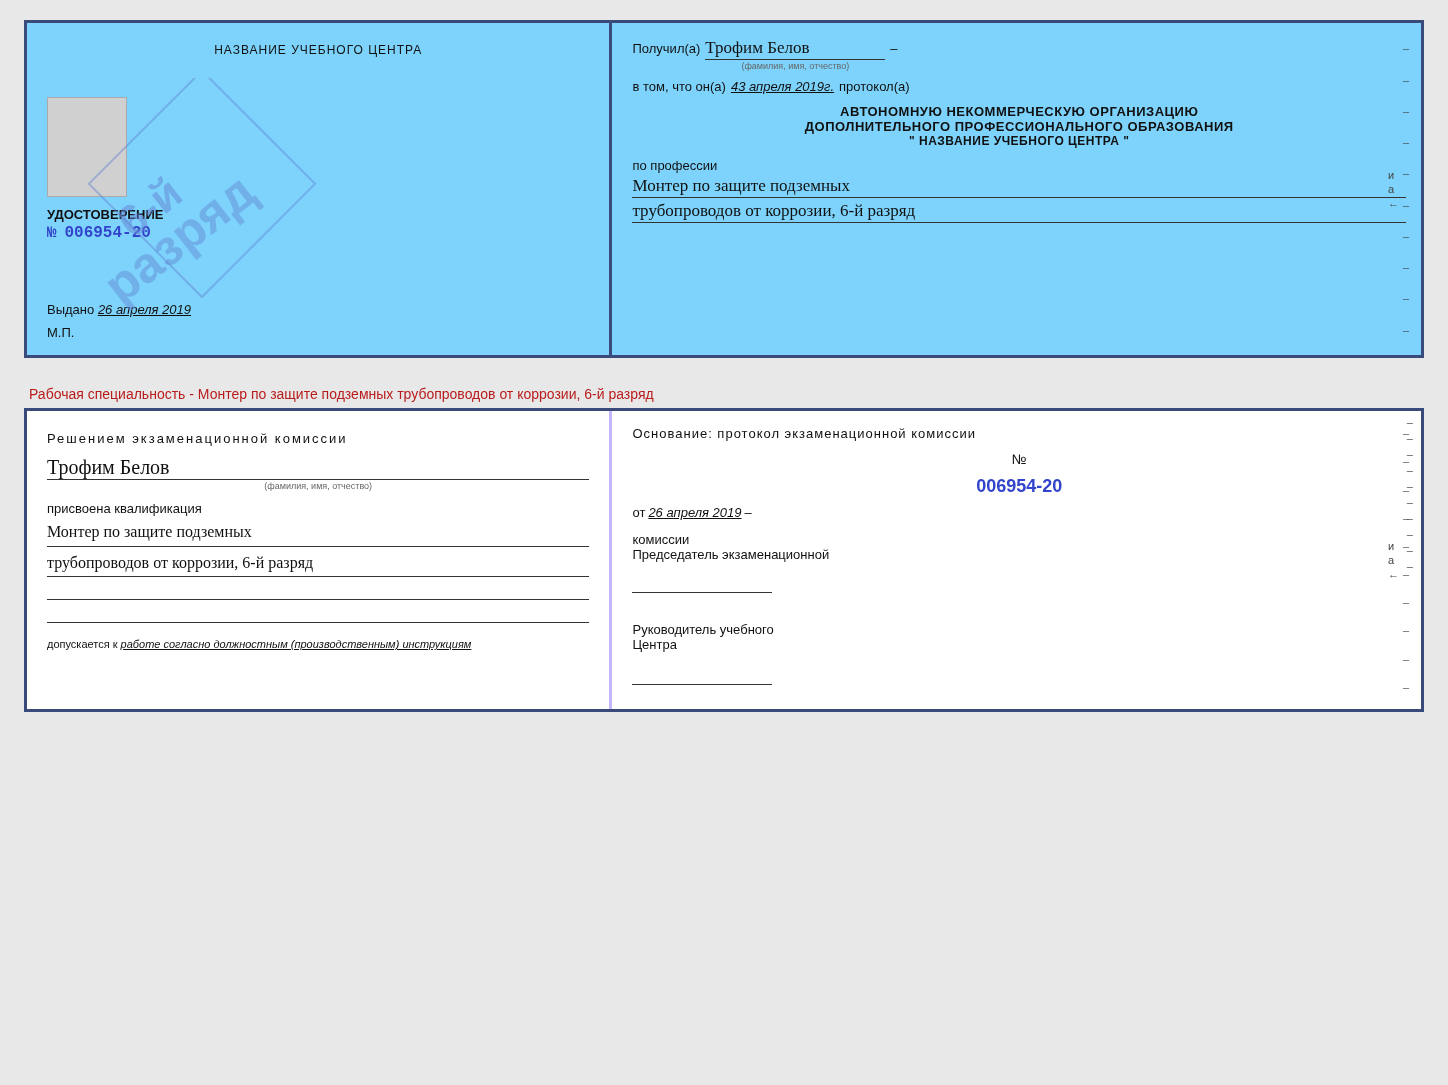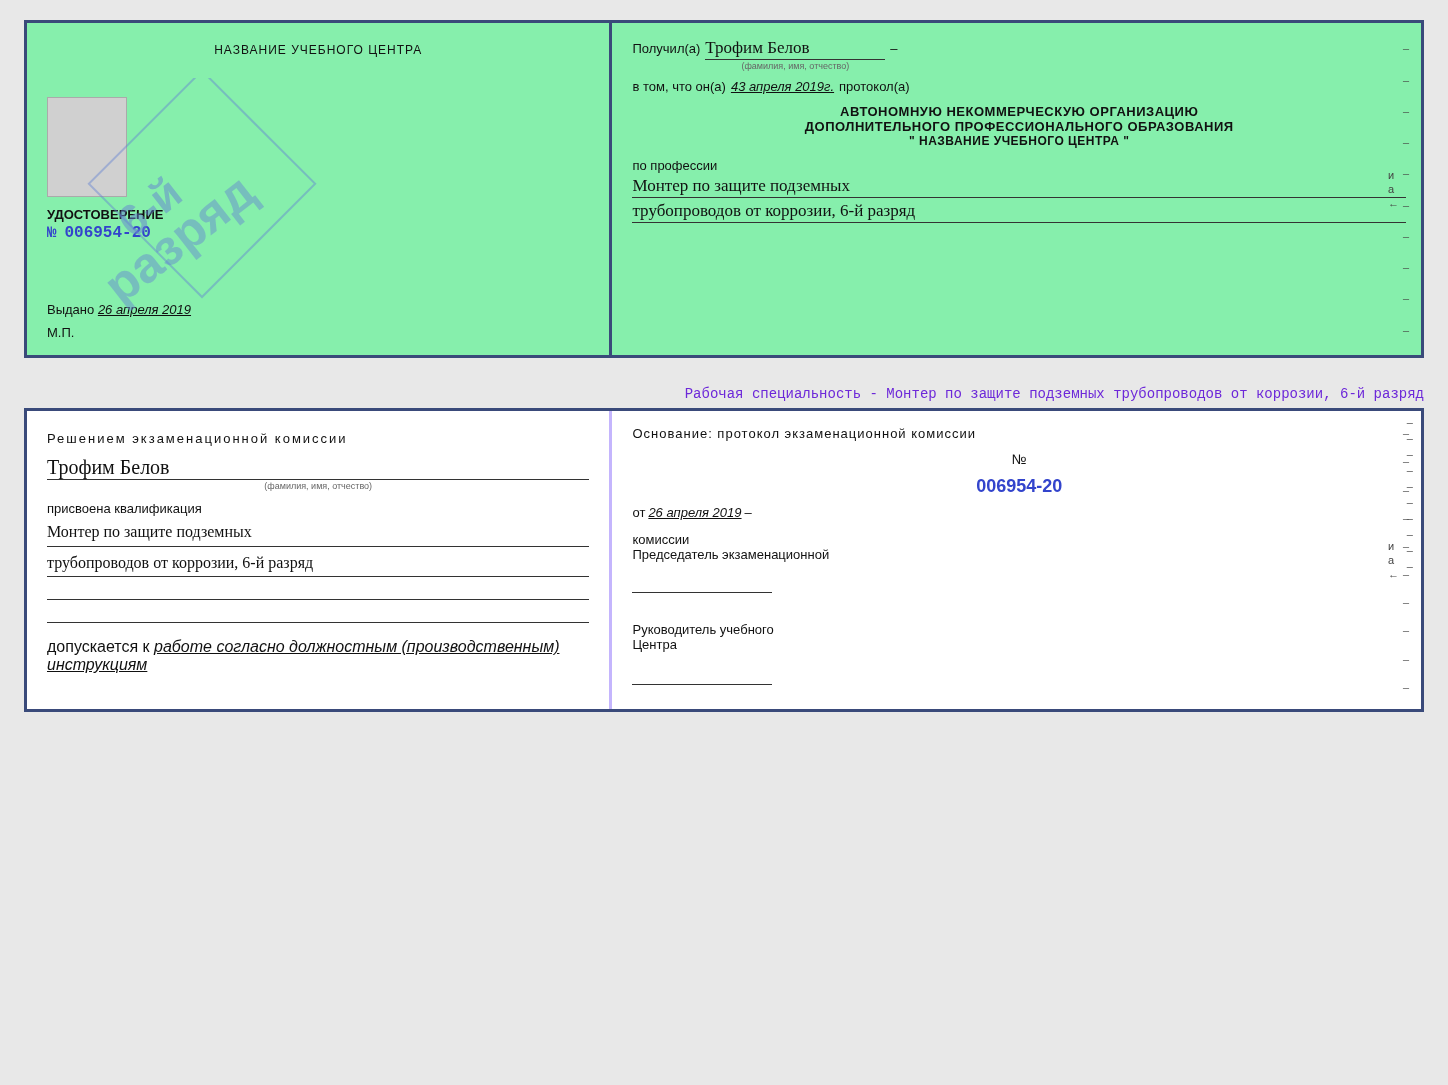--- a/index.html
+++ b/index.html
@@ -15,21 +15,21 @@
 
     .page-wrapper {
       max-width: 1400px;
       margin: 0 auto;
     }
 
     
     .cert-top {
       display: flex;
       border: 3px solid #3a4a7a;
-      background: #86efac;
+      background: #7dd3fc;
       position: relative;
       margin-bottom: 20px;
     }
 
     .cert-left {
       width: 42%;
       border-right: 3px solid #3a4a7a;
       padding: 20px 20px 15px 20px;
       position: relative;
     }
@@ -170,23 +170,22 @@
       border-bottom: 1px solid #333;
       display: block;
       padding-bottom: 1px;
       margin-top: 3px;
     }
 
     
     .middle-text {
       padding: 8px 0 6px 5px;
       font-size: 14px;
-      font-family: Liberation Mono, monospace;
-      color: #6d28d9;
-      text-align: right;
+      font-family: Liberation Sans, sans-serif;
+      color: #b91c1c;
     }
 
     
     .cert-bottom {
       display: flex;
       border: 3px solid #3a4a7a;
       background: #fff;
     }
 
     .cert-bottom-left {
@@ -237,21 +236,21 @@
       font-family: 'Segoe Script', cursive, 'Comic Sans MS', cursive;
       color: #111;
       border-bottom: 1px solid #333;
       display: block;
       padding-bottom: 1px;
       margin-top: 3px;
       line-height: 1.6;
     }
 
     .dopusk-line {
-      font-size: 16px;
+      font-size: 11px;
       font-family: Arial, sans-serif;
       margin-top: 15px;
     }
 
     .dopusk-italic {
       font-style: italic;
       text-decoration: underline;
     }
 
     .blank-line {

